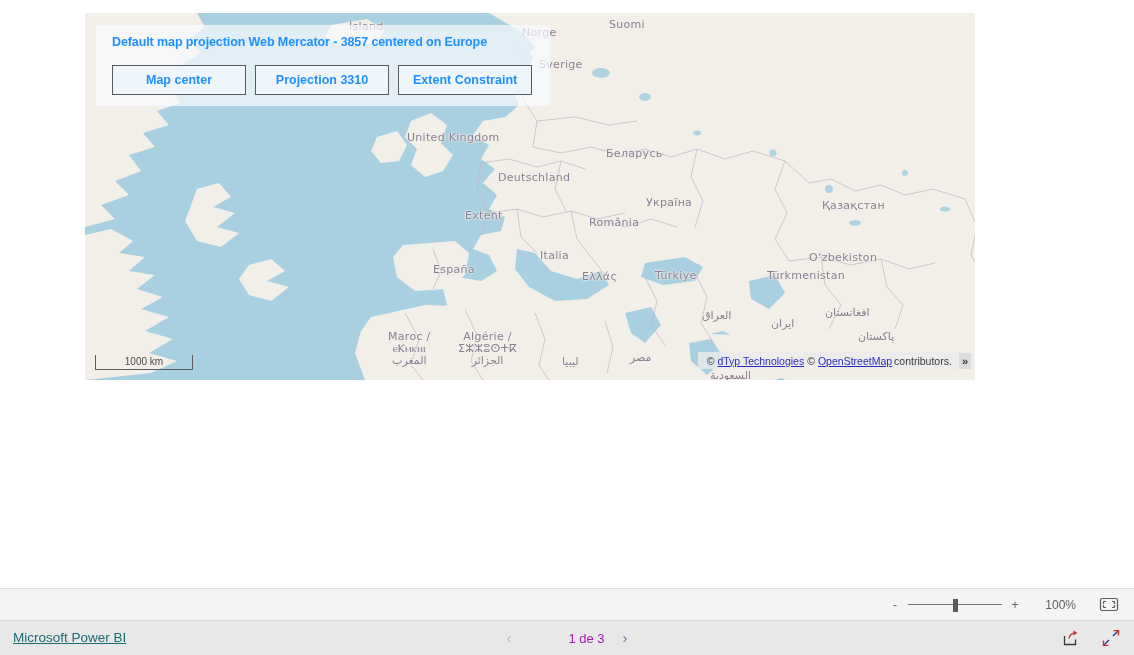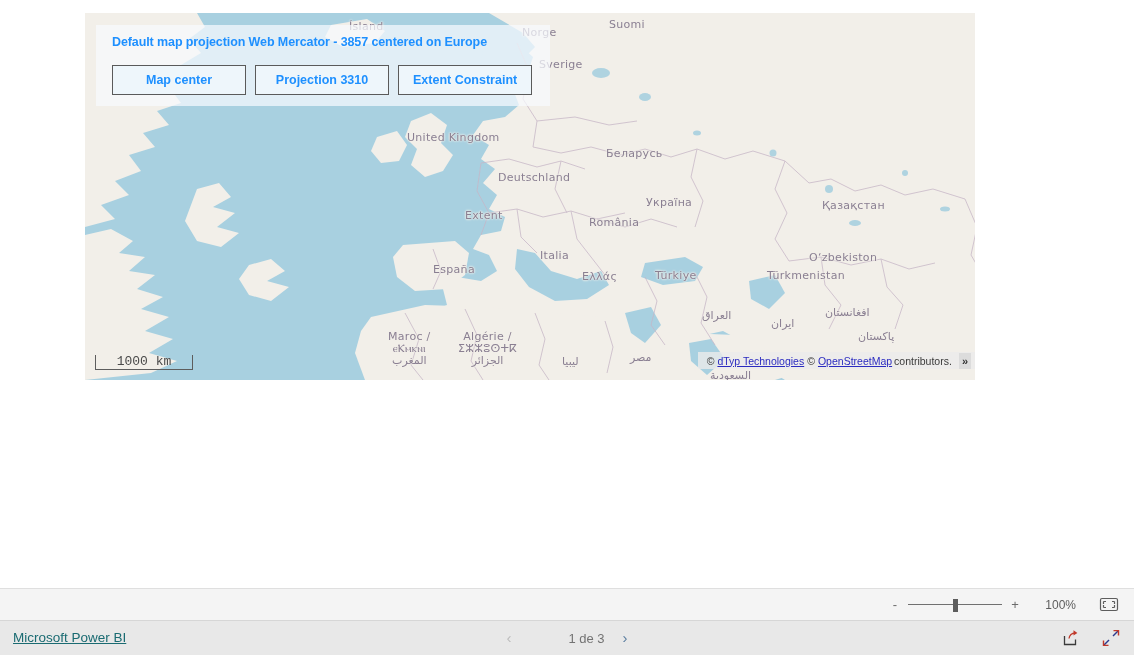--- a/index.html
+++ b/index.html
@@ -95,24 +95,24 @@
   #scale-bar {
     position: absolute;
     left: 10px;
     bottom: 10px;
     width: 98px;
     height: 15px;
     border: 1.5px solid #5d5d5d;
     border-top: none;
     box-sizing: border-box;
     color: #4a4a4a;
-    font-size: 13px;
+    font-size: 10px;
     text-align: center;
     line-height: 13px;
-    font-family: Liberation Mono, monospace;
+    font-family: Liberation Sans, sans-serif;
   }
 
   
   #attribution {
     position: absolute;
     right: 0;
     bottom: 11px;
     height: 17px;
     display: flex;
     align-items: center;
@@ -233,21 +233,21 @@
   }
   .pager-chevron {
     font-size: 15px;
     cursor: pointer;
     user-select: none;
     line-height: 16px;
   }
   #pager-prev { color: #bdbdbd; cursor: default; }
   #pager-next { color: #5b7ea0; }
   #pager-label {
-    color: #737373;
+    color: #a21caf;
     font-size: 13px;
     margin-left: 39px;
   }
   #status-actions {
     position: absolute;
     right: 14px;
     top: 8px;
     display: flex;
     gap: 22px;
     align-items: center;

